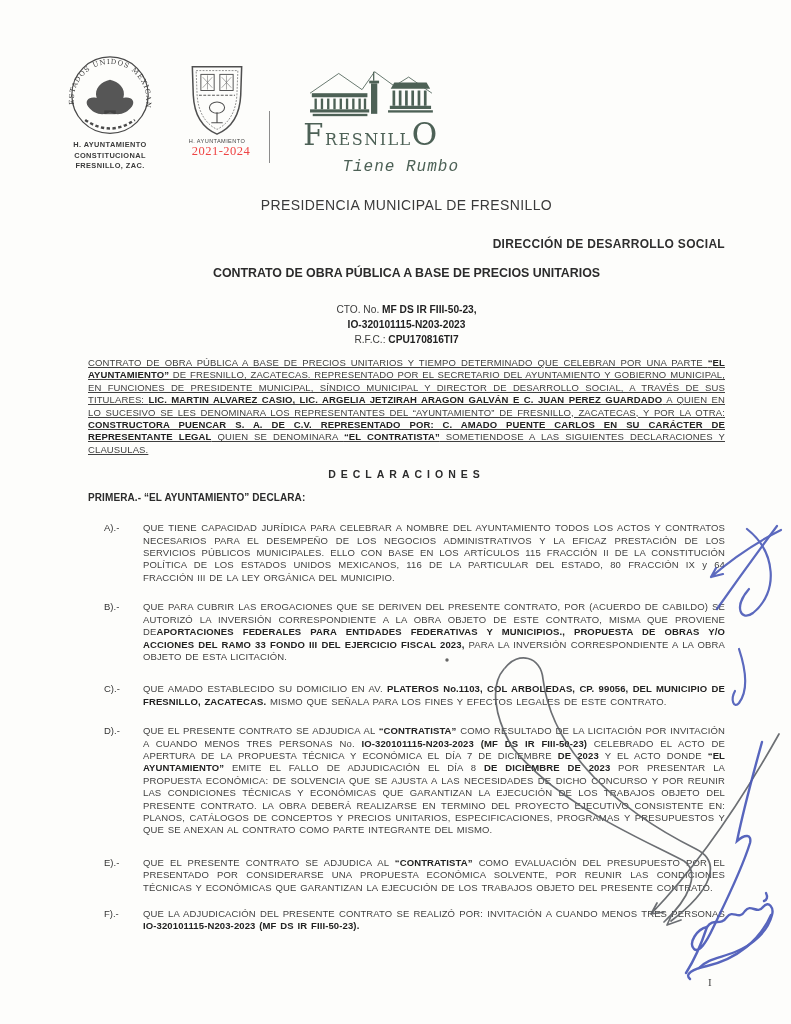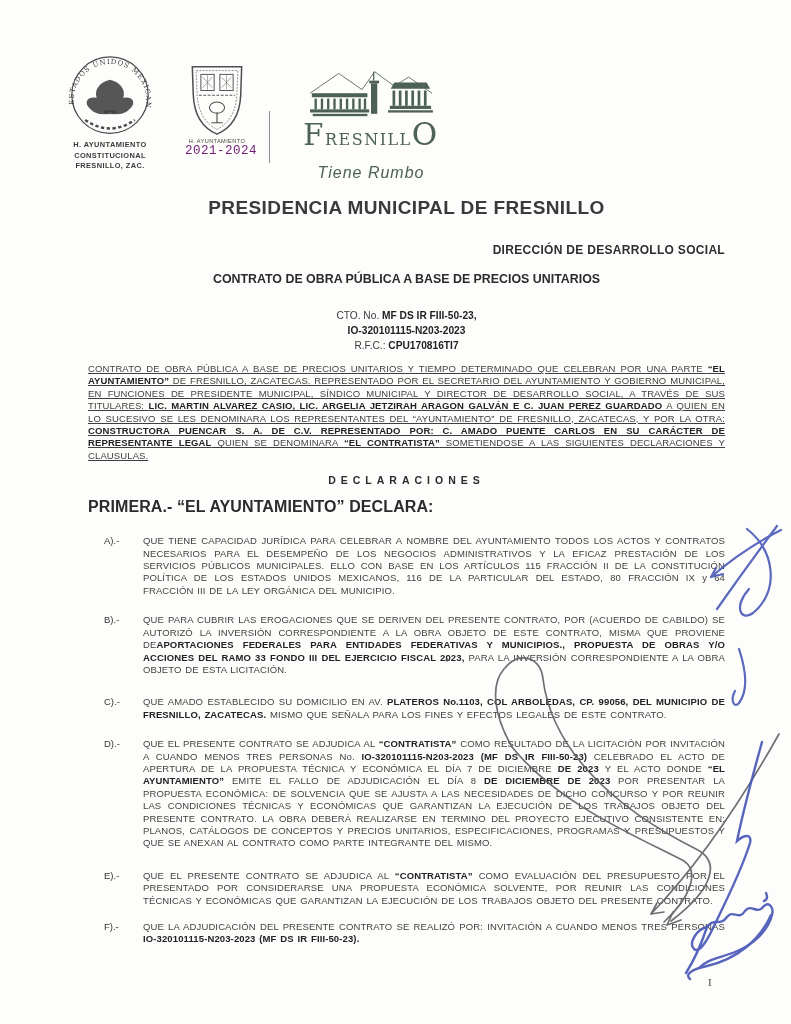--- a/index.html
+++ b/index.html
@@ -7,40 +7,40 @@
     position:relative;width:791px;height:1024px;margin:0 auto;
     background:#fdfdfb;overflow:hidden;
     font-family:"Liberation Sans",sans-serif;color:#3f3f3f;
   }
   
   .hdr{position:absolute;top:55px;left:0;right:0;height:140px;}
   .seal{position:absolute;left:54px;top:0;width:112px;text-align:center;}
   .seal-lines{margin-top:1px;font-size:7.4px;font-weight:bold;color:#3a3a3a;line-height:10.6px;letter-spacing:.4px;}
   .crest{position:absolute;left:177px;top:8px;width:80px;text-align:center;}
   .crest-l1{font-size:5.6px;color:#444;letter-spacing:.4px;margin-top:1px;}
-  .crest-l2{font-family:Liberation Mono, monospace;font-size:12.5px;color:#701a75;letter-spacing:.5px;margin-left:8px;}
+  .crest-l2{font-family:Liberation Serif, serif;font-size:12.5px;color:#ef4444;letter-spacing:.5px;margin-left:8px;}
   .hdr-divider{position:absolute;left:269px;top:56px;width:1px;height:52px;background:#8c8c8c;}
   .brand{position:absolute;left:283px;top:14px;width:176px;text-align:center;color:#4d6156;}
   .brand-word{line-height:26px;white-space:nowrap;font-family:"DejaVu Serif",serif;letter-spacing:1.5px;}
   .brand-f{font-size:29px;}
   .brand-mid{font-size:16px;}
   .brand-o{font-size:31px;}
-  .brand-tag{font-family:Liberation Sans, sans-serif;font-style:italic;font-size:16px;margin-top:11px;letter-spacing:1px;}
+  .brand-tag{font-family:Liberation Mono, monospace;font-style:italic;font-size:16px;margin-top:5px;letter-spacing:1px;text-align:right;}
   
   .content{position:absolute;top:197px;left:88px;width:637px;}
-  .t1{text-align:center;font-size:19px;font-weight:700;color:#3a3a3a;letter-spacing:.4px;margin:0 0 24px 0;}
+  .t1{text-align:center;font-size:14px;font-weight:400;color:#3a3a3a;letter-spacing:.4px;margin:0 0 24px 0;}
   .t2{text-align:right;font-size:12px;font-weight:bold;color:#2e2e2e;letter-spacing:.3px;margin:0 0 15px 0;}
   .t3{text-align:center;font-size:12.4px;font-weight:bold;color:#2b2b2b;margin:10px 0 22px 0;}
   .refs{text-align:center;font-size:10.2px;line-height:15px;color:#3c3c3c;margin:0 0 10px 0;}
   .refs b{color:#222;}
   .body-text{font-size:9.5px;line-height:12.4px;text-align:justify;letter-spacing:.12px;word-spacing:1px;}
   .body-text b{color:#222;}
   .intro{margin:0 0 8px 0;text-decoration:underline;}
   .decl{text-align:center;font-size:10.5px;font-weight:bold;color:#2b2b2b;letter-spacing:5px;margin:12px 0 12px 0;}
-  .primera{font-size:16px;font-weight:bold;color:#2b2b2b;margin:0 0 19px 0;letter-spacing:.1px;}
+  .primera{font-size:10px;font-weight:bold;color:#2b2b2b;margin:0 0 19px 0;letter-spacing:.1px;}
   .clause{display:grid;grid-template-columns:55px 1fr;line-height:11.9px;}
   .clause .lbl{padding-left:16px;font-size:9.5px;color:#333;}
   .m-a{margin-bottom:17px;} .m-b{margin-bottom:20px;} .m-c{margin-bottom:17px;}
   .m-d{margin-bottom:20px;} .m-e{margin-bottom:14px;} .m-f{margin-bottom:0;}
   
   .ink{position:absolute;inset:0;pointer-events:none;}
   .pagenum{position:absolute;top:976px;left:708px;font-size:11px;color:#4a4a4a;font-family:"Liberation Serif",serif;}
   svg{display:block;margin:0 auto;}
 </style>
 </head>

